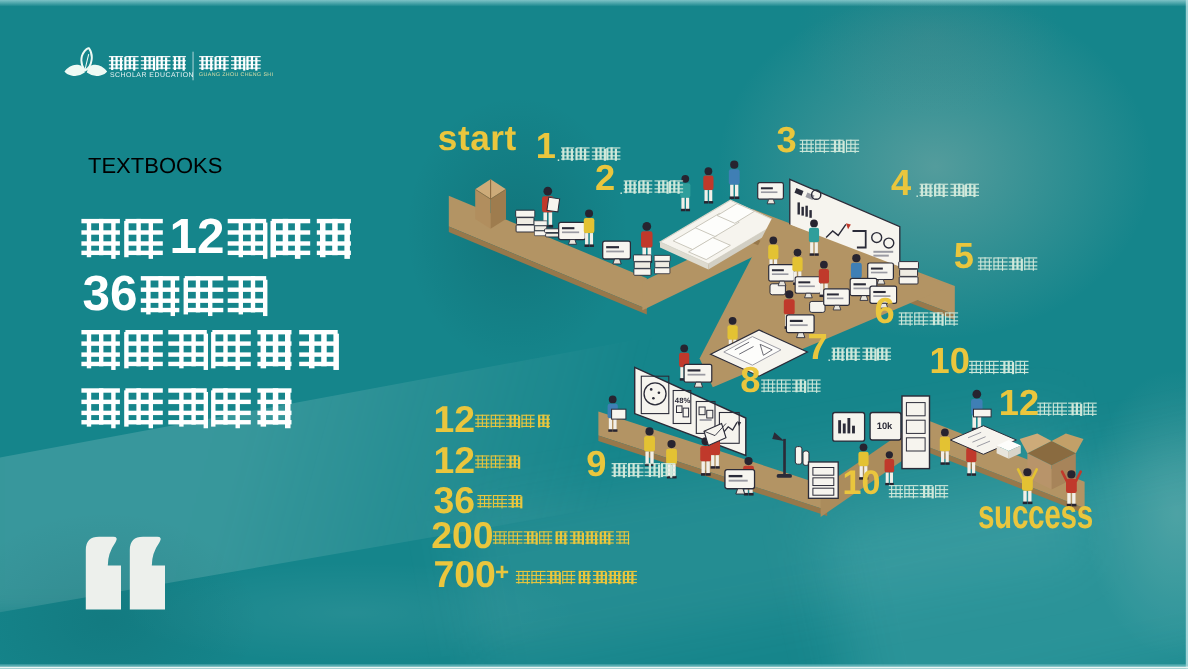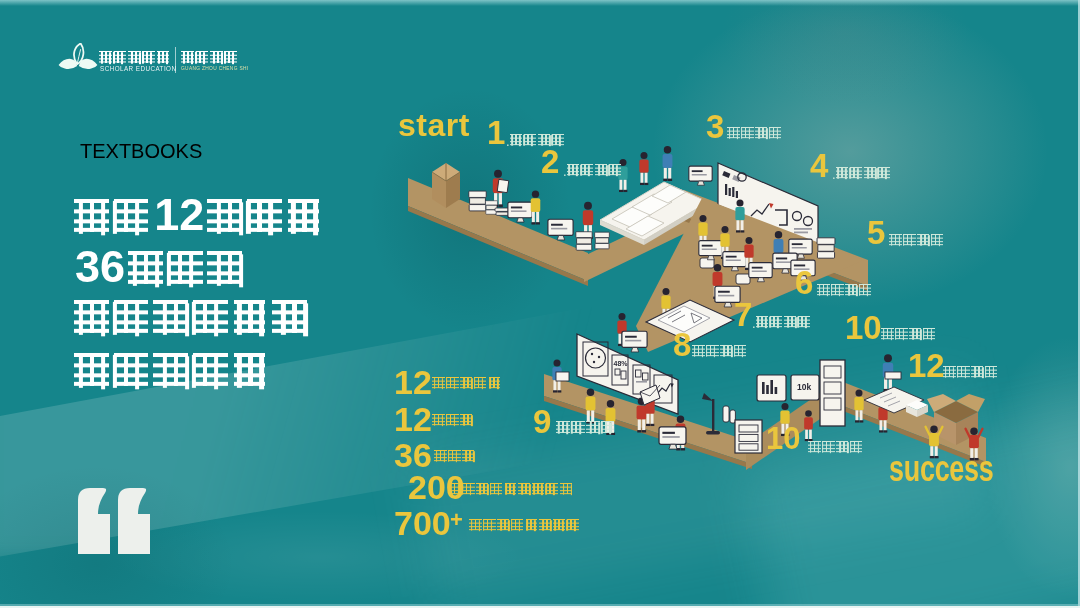--- a/index.html
+++ b/index.html
@@ -85,21 +85,21 @@
 
   <div class="abs num" style="left:394px;top:363px;font-size:34px;">12</div>
   <div class="abs" style="left:432px;top:376px;font-size:13px;color:#eac63d;"><i class="zh"></i><i class="zh zh2"></i><i class="zh"></i><i class="zh zh2"></i><i class="zh"></i></div>
 
   <div class="abs num" style="left:394px;top:400px;font-size:34px;">12</div>
   <div class="abs" style="left:432px;top:413px;font-size:13px;color:#eac63d;"><i class="zh"></i><i class="zh zh2"></i><i class="zh"></i></div>
 
   <div class="abs num" style="left:394px;top:436px;font-size:34px;">36</div>
   <div class="abs" style="left:434px;top:449px;font-size:13px;color:#eac63d;"><i class="zh"></i><i class="zh zh2"></i><i class="zh"></i></div>
 
-  <div class="abs num" style="left:408px;top:468px;font-size:34px;">200</div>
+  <div class="abs num" style="left:392px;top:468px;font-size:34px;">200</div>
   <div class="abs" style="left:448px;top:482px;font-size:13px;color:#eac63d;"><i class="zh"></i><i class="zh zh2"></i><i class="zh"></i><i class="zh zh2"></i><i class="zh"></i><i class="zh zh2"></i><i class="zh"></i><i class="zh zh2"></i><i class="zh"></i></div>
 
   <div class="abs num" style="left:394px;top:504px;font-size:34px;">700</div>
   <div class="abs" style="left:450px;top:507px;font-size:22px;font-weight:bold;color:#eac63d;">+</div>
   <div class="abs" style="left:469px;top:518px;font-size:13px;color:#eac63d;"><i class="zh"></i><i class="zh zh2"></i><i class="zh"></i><i class="zh zh2"></i><i class="zh"></i><i class="zh zh2"></i><i class="zh"></i><i class="zh zh2"></i></div>
 
   <div class="abs num" style="left:398px;top:107px;font-size:32px;letter-spacing:.5px;">start</div>
 
   <div class="abs num" style="left:889px;top:448px;font-size:29px;letter-spacing:-.3px;transform:scale(.93,1.28);transform-origin:0 0;">success</div>
 

